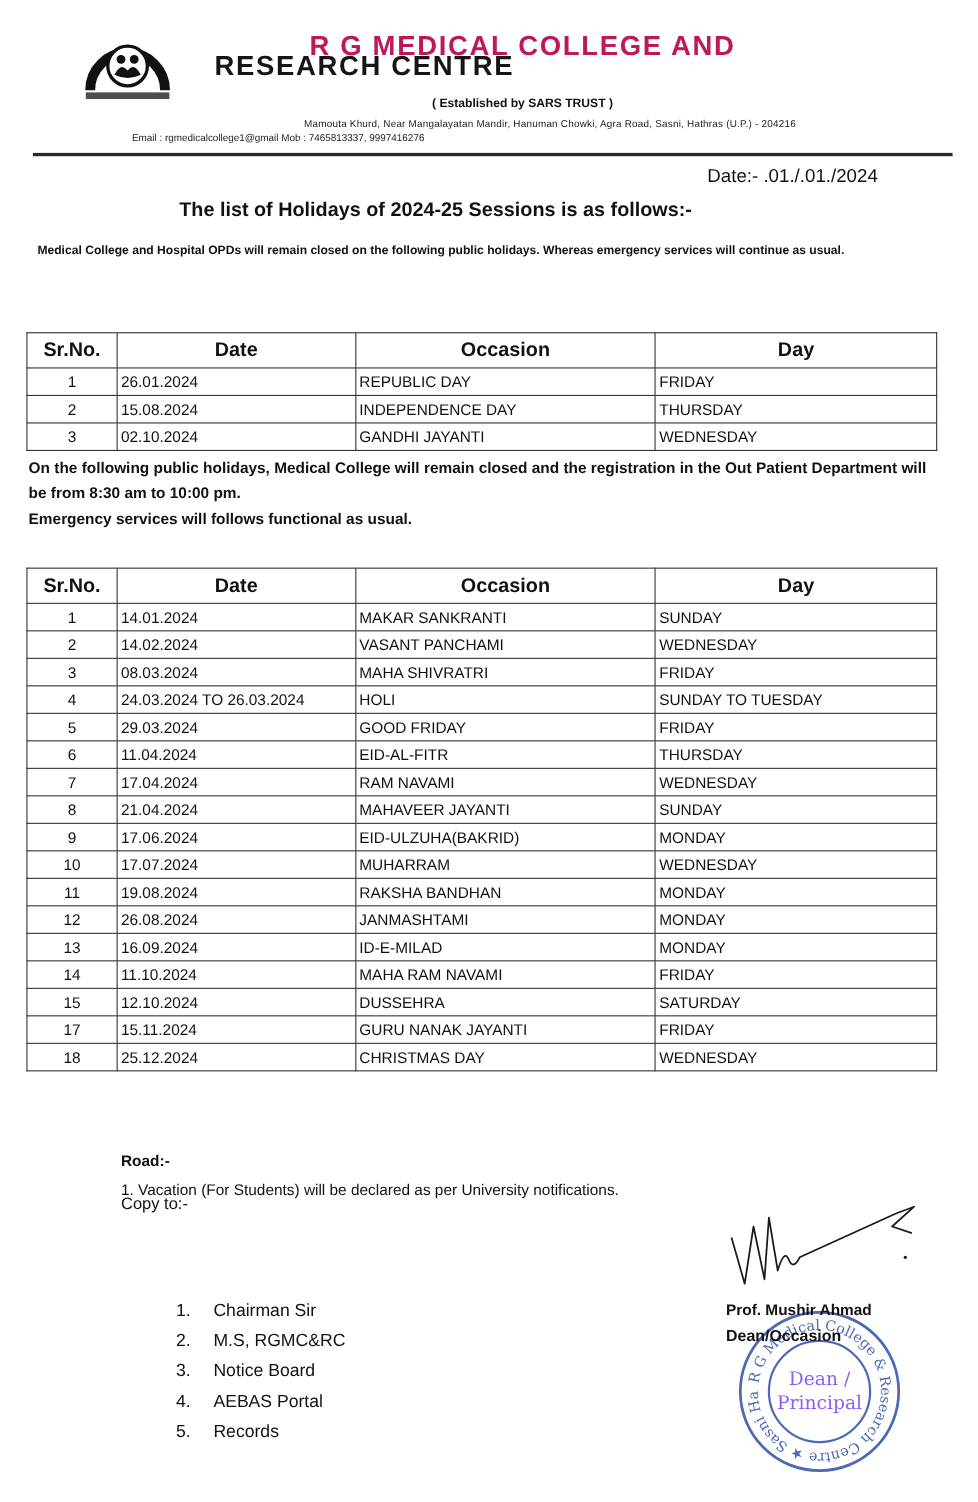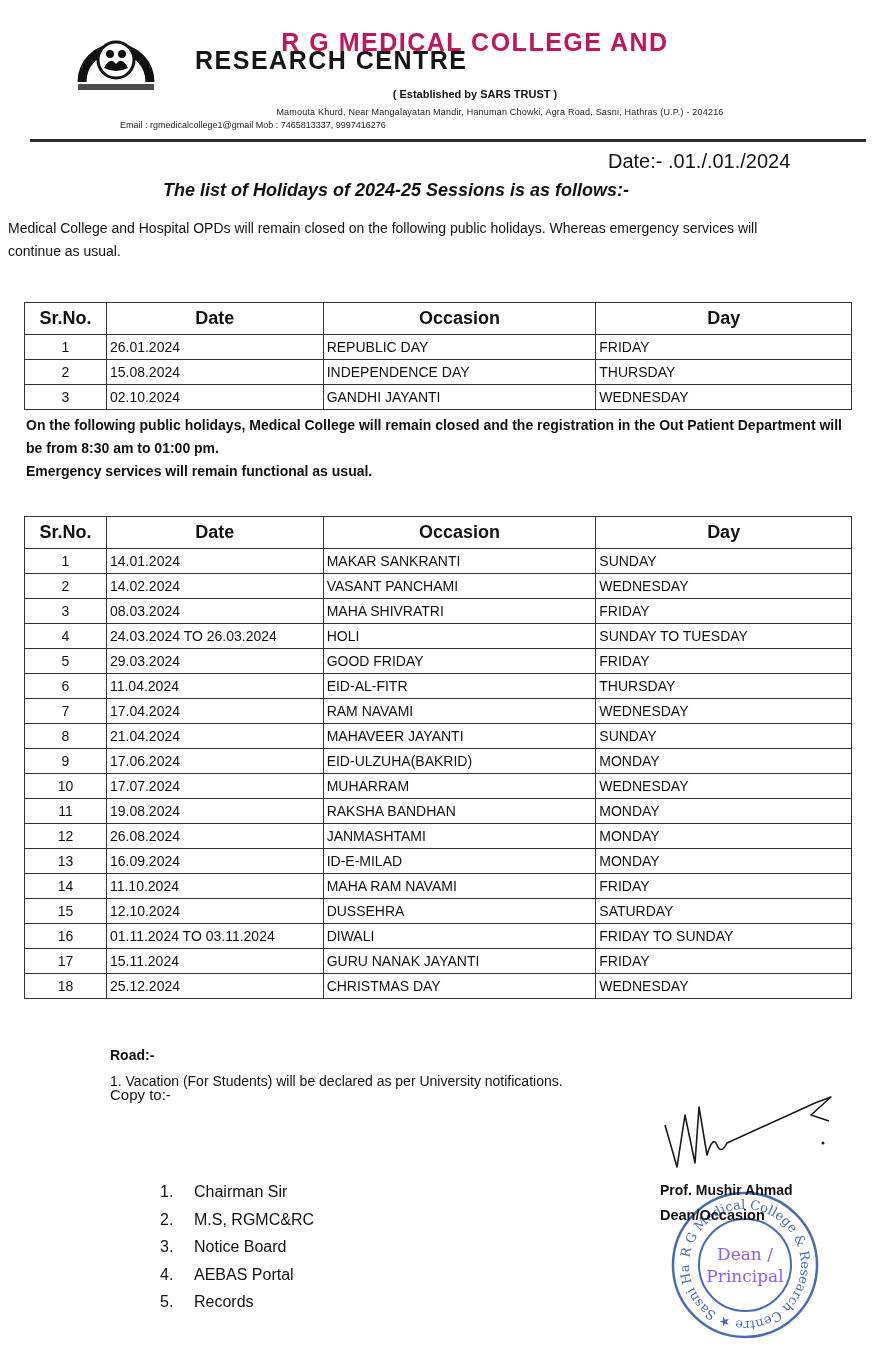--- a/index.html
+++ b/index.html
@@ -8,23 +8,23 @@
 
     .header { position: absolute; left: 60px; top: 20px; width: 780px; height: 120px; }
     .logo { position: absolute; left: 8px; top: 4px; width: 96px; height: 72px; }
     .title1 { position: absolute; left: 135px; top: 8px; width: 560px; text-align: center; font-size: 25px; font-weight: bold; letter-spacing: 1.5px; color: #be185d; }
     .title2 { position: absolute; left: 135px; top: 26px; width: 560px; font-size: 25px; font-weight: bold; letter-spacing: 1.5px; color: #151515; }
     .estab { position: absolute; left: 135px; top: 68px; width: 560px; text-align: center; font-size: 11px; font-weight: bold; }
     .addr { position: absolute; left: 60px; top: 87px; width: 760px; text-align: center; font-size: 9px; color: #222; letter-spacing: 0.2px; }
     .contact { position: absolute; left: 60px; top: 100px; width: 660px; text-align: left; font-size: 9px; color: #222; }
     .hr { position: absolute; left: 30px; top: 139px; width: 836px; height: 3px; background: #2a2a2a; }
 
-    .date { position: absolute; left: 608px; top: 150px; font-size: 20px; }
-    .heading { position: absolute; left: 0; top: 180px; width: 792px; text-align: center; font-size: 18px; font-weight: bold; font-style: italic; }
-    .para1 { position: absolute; left: 8px; top: 217px; width: 780px; font-size: 14px; font-weight: normal; line-height: 23px; }
+    .date { position: absolute; left: 643px; top: 150px; font-size: 17px; }
+    .heading { position: absolute; left: 0; top: 180px; width: 792px; text-align: center; font-size: 18px; font-weight: bold; }
+    .para1 { position: absolute; left: 34px; top: 217px; width: 780px; font-size: 11px; font-weight: bold; line-height: 23px; }
 
     table.holidays { position: absolute; left: 24px; border-collapse: collapse; width: 828px; font-size: 14px; }
     table.holidays th, table.holidays td { border: 1px solid #333; padding: 0 3px; height: 25px; }
     table.holidays th { font-size: 18px; font-weight: bold; height: 32px; }
     table.holidays td.sr { text-align: center; }
     table.holidays td { text-transform: uppercase; }
     col.c1 { width: 82px; } col.c2 { width: 217px; } col.c3 { width: 273px; } col.c4 { width: 256px; }
     #t1 { top: 302px; }
     #t2 { top: 516px; }
 
@@ -98,22 +98,22 @@
       <tr>
         <td class="sr">3</td>
         <td>02.10.2024</td>
         <td>GANDHI JAYANTI</td>
         <td>WEDNESDAY</td>
       </tr>
     </tbody>
 </table>
 
 <div class="para2">
-  <div>On the following public holidays, Medical College will remain closed and the registration in the Out Patient Department will be from 8:30 am to 01:00 pm.</div>
-  <div>Emergency services will remain functional as usual.</div>
+  <div>On the following public holidays, Medical College will remain closed and the registration in the Out Patient Department will be from 8:30 am to 10:00 pm.</div>
+  <div>Emergency services will follows functional as usual.</div>
 </div>
 
 <table class="holidays" id="t2">
   <colgroup>
       <col class="c1">
       <col class="c2">
       <col class="c3">
       <col class="c4">
     </colgroup>
   <thead>
@@ -209,26 +209,20 @@
         <td>MAHA RAM NAVAMI</td>
         <td>FRIDAY</td>
       </tr>
       <tr>
         <td class="sr">15</td>
         <td>12.10.2024</td>
         <td>DUSSEHRA</td>
         <td>SATURDAY</td>
       </tr>
       <tr>
-        <td class="sr">16</td>
-        <td>01.11.2024 to 03.11.2024</td>
-        <td>DIWALI</td>
-        <td>FRIDAY TO SUNDAY</td>
-      </tr>
-      <tr>
         <td class="sr">17</td>
         <td>15.11.2024</td>
         <td>GURU NANAK JAYANTI</td>
         <td>FRIDAY</td>
       </tr>
       <tr>
         <td class="sr">18</td>
         <td>25.12.2024</td>
         <td>CHRISTMAS DAY</td>
         <td>WEDNESDAY</td>

